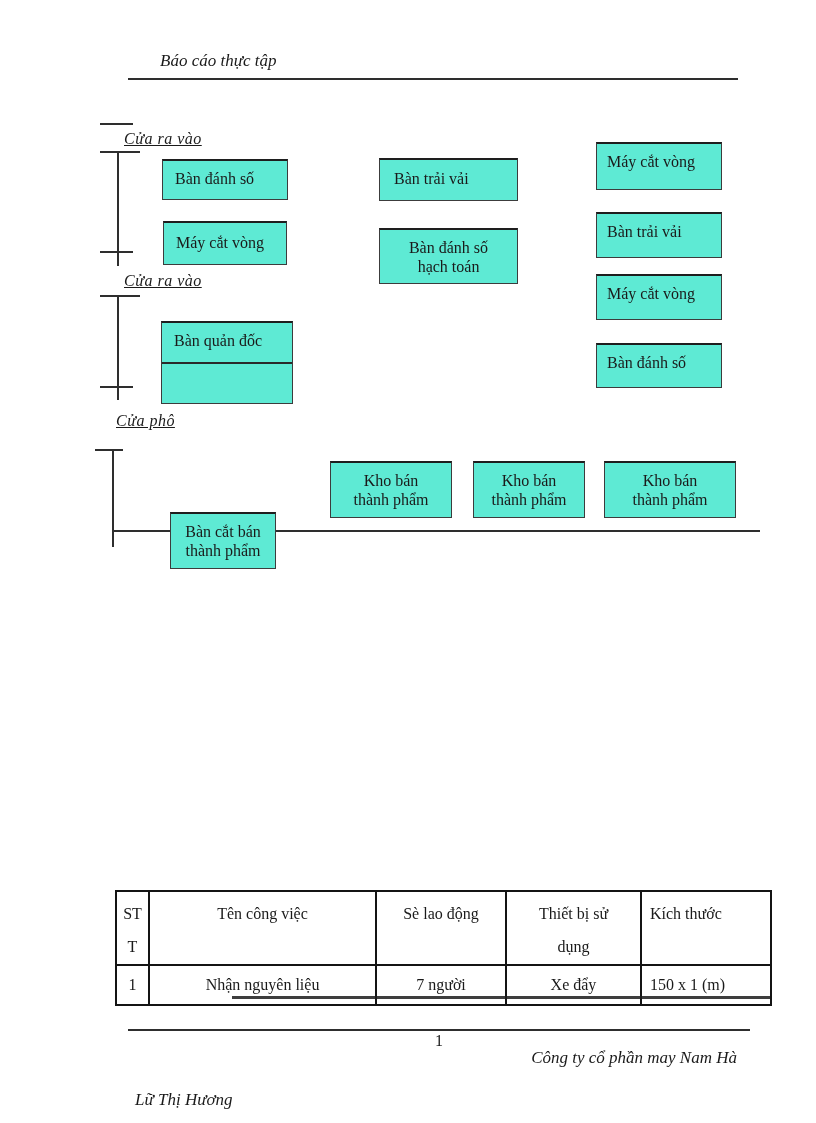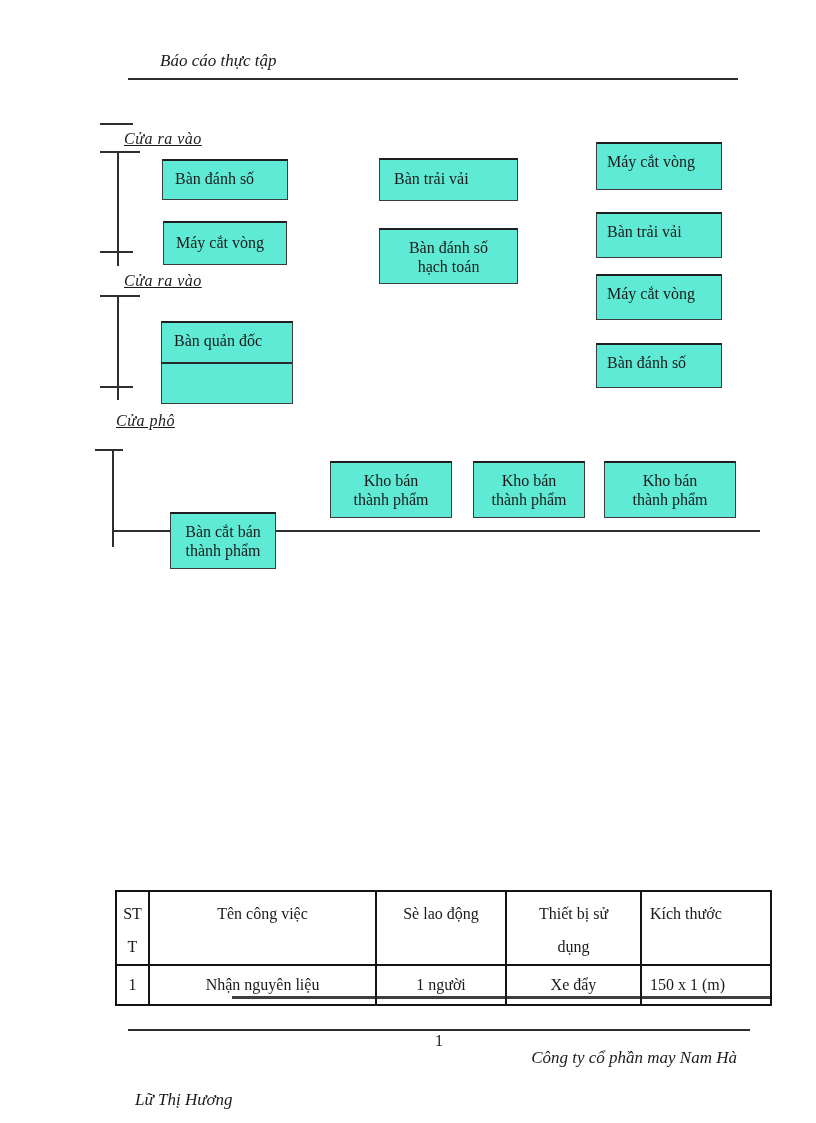--- a/index.html
+++ b/index.html
@@ -113,21 +113,21 @@
         <th>Sè lao động</th>
         <th>Thiết bị sử
 dụng</th>
         <th class="colsize">Kích thước</th>
       </tr>
     </thead>
     <tbody>
       <tr>
         <td>1</td>
         <td>Nhận nguyên liệu</td>
-        <td>1 người</td>
+        <td>7 người</td>
         <td>Xe đẩy</td>
         <td class="colsize">150 x 1 (m)</td>
       </tr>
     </tbody>
   </table>
 
   <div class="artifact" style="left:232px; top:996px; width:538px; height:3px;"></div>
 
   <div class="hline" style="left:128px; top:1029px; width:622px; height:2px;"></div>
   <div class="pagenum">1</div>

